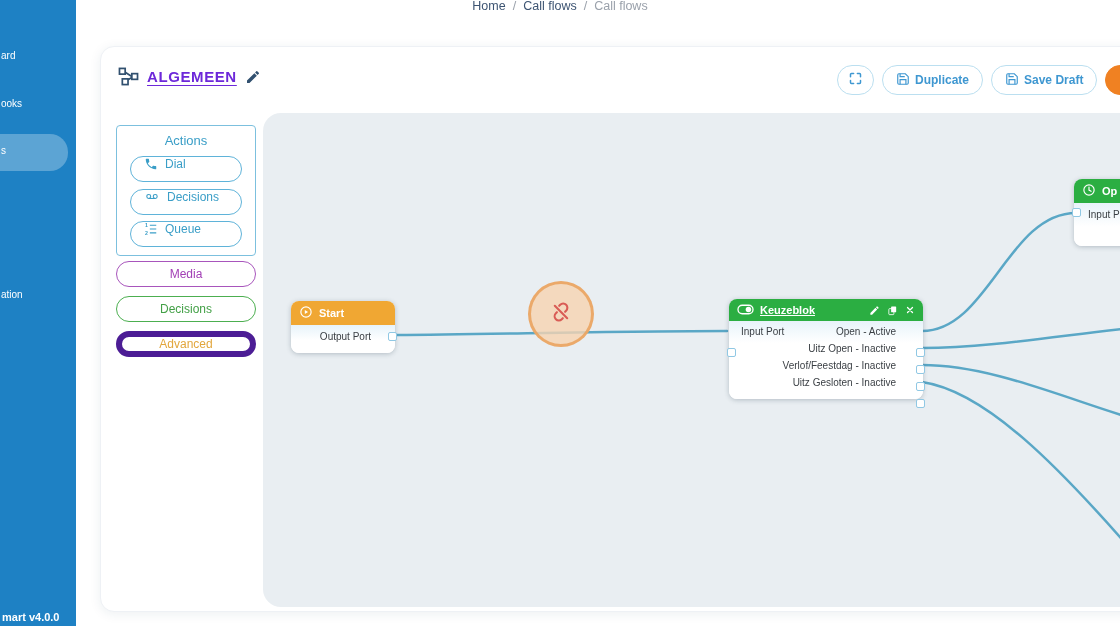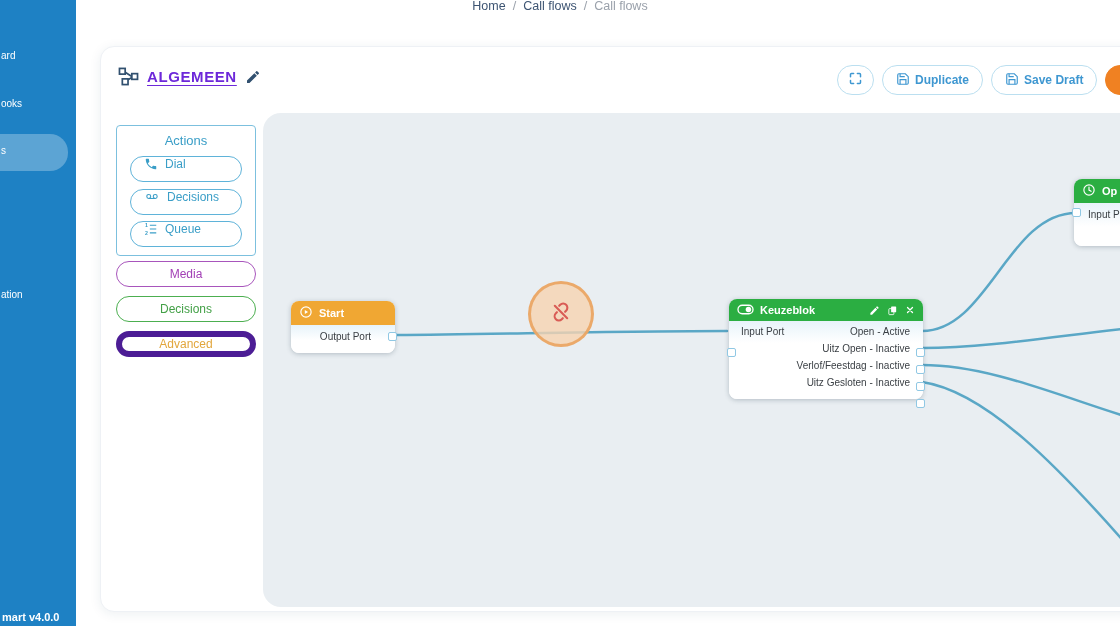--- a/index.html
+++ b/index.html
@@ -118,27 +118,27 @@
     border: 1.5px solid #90c8e4; border-radius: 2px; cursor: crosshair;
   }
 
   .node-start { left: 28px; top: 188px; width: 104px; height: 52px; }
   .node-start .node-header { height: 24px; background: #F0A733; }
   .node-start .node-body { height: 28px; }
   .start-port-label { position: absolute; right: 24px; top: 6px; color: #3a3f44; }
   .start-port { right: -2px; top: 7px; }
 
   .node-keuzeblok { left: 466px; top: 186px; width: 194px; height: 100px; }
-  .node-keuzeblok .node-header { height: 22px; background: #2BAE42; font-size: 11px; }
+  .node-keuzeblok .node-header { height: 22px; background: #2BAE42; font-size: 11px; text-decoration: underline; }
   .hdr-actions { margin-left: auto; display: flex; align-items: center; gap: 7px; }
   .hdr-actions .hicon { display: flex; cursor: pointer; }
   .node-keuzeblok .node-body { height: 78px; background: linear-gradient(180deg, #e7f3fa 0%, #ffffff 28%); padding-top: 2px; }
   .kz-row { height: 17px; display: flex; align-items: center; }
   .kz-left { padding-left: 12px; color: #3a3f44; }
-  .kz-right { margin-left: auto; padding-right: 13px; color: #3a3f44; }
+  .kz-right { margin-left: auto; padding-right: 27px; color: #3a3f44; }
   .kz-in-port { left: -2px; top: 27px; }
   .kz-out-0 { right: -2px; top: 27px; }
   .kz-out-1 { right: -2px; top: 44px; }
   .kz-out-2 { right: -2px; top: 61px; }
   .kz-out-3 { right: -2px; top: 78px; }
 
   .node-schedule { left: 811px; top: 66px; width: 130px; height: 67px; }
   .node-schedule .node-header { height: 24px; background: #2BAE42; }
   .node-schedule .node-body { height: 43px; }
   .sched-port-label { position: absolute; left: 14px; top: 6px; color: #3a3f44; }

